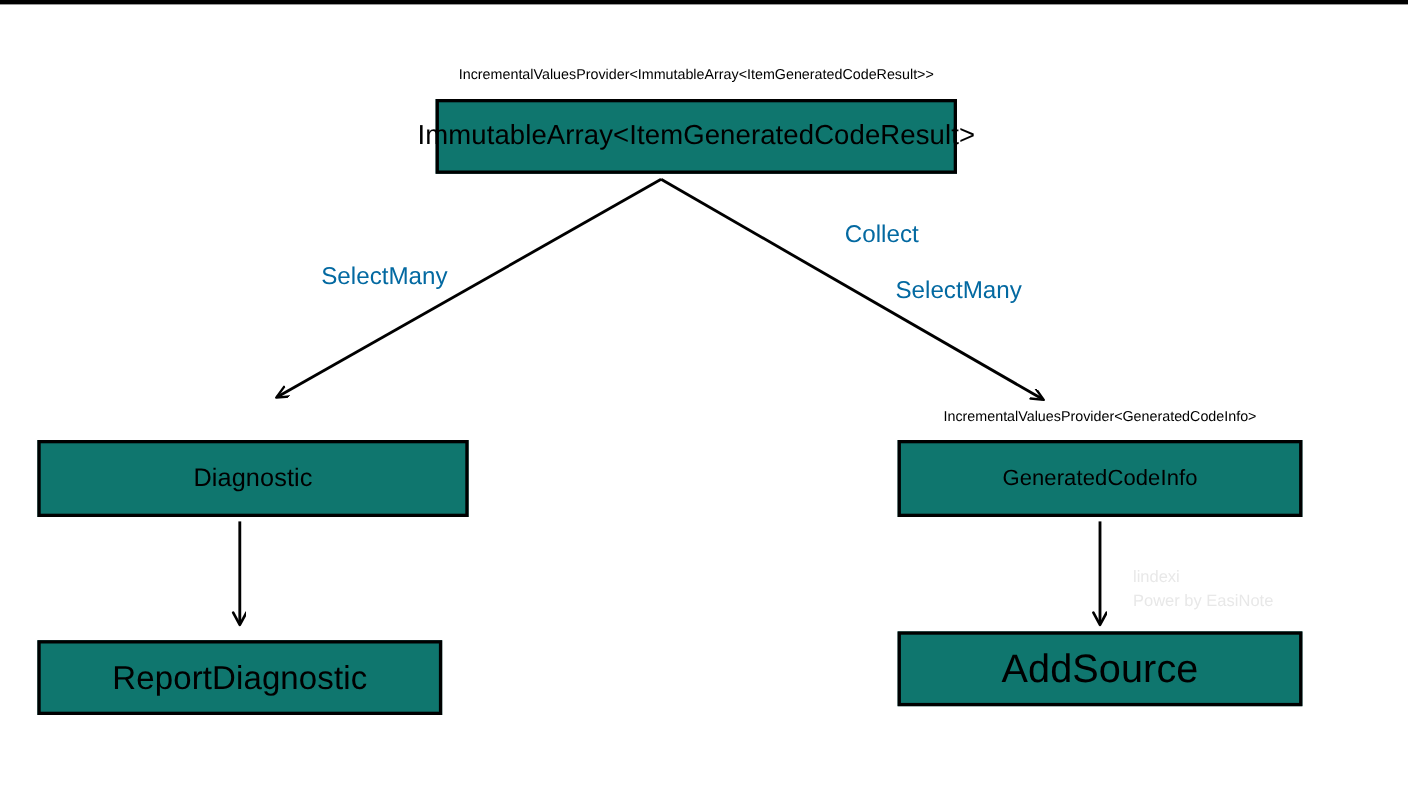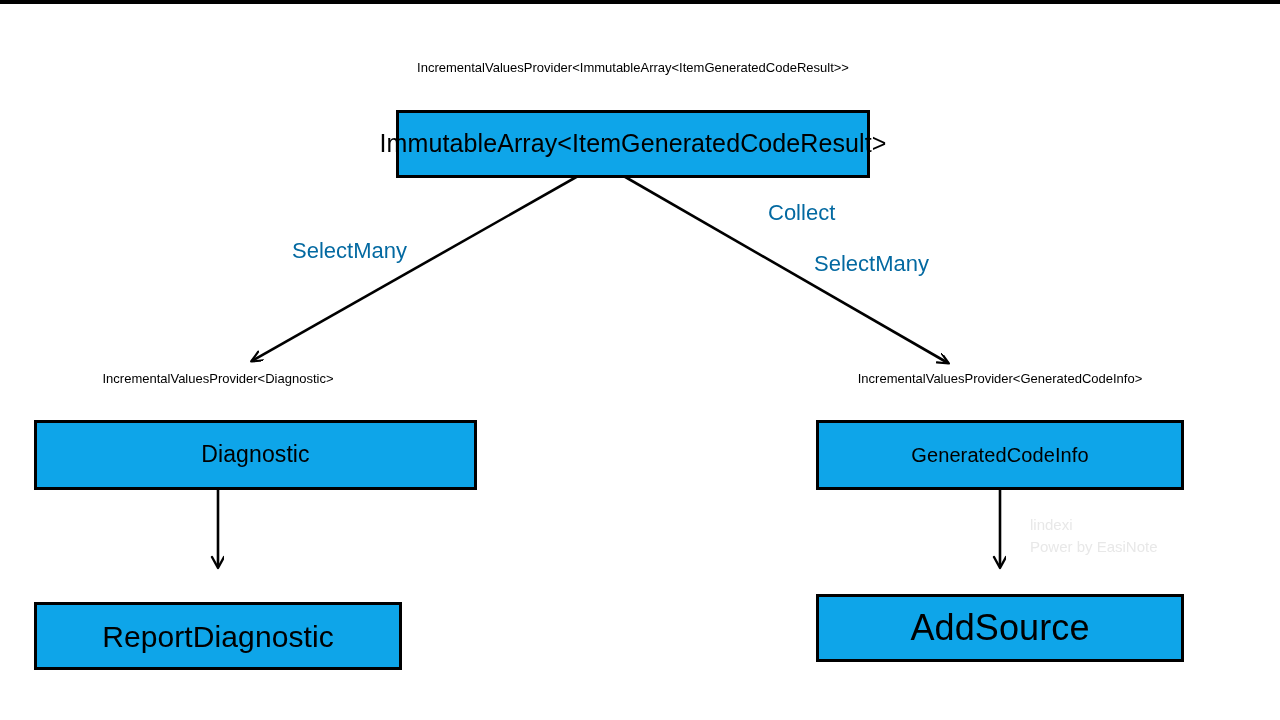--- a/index.html
+++ b/index.html
@@ -42,26 +42,25 @@
     top: 0;
     width: 1280px;
     height: 720px;
   }
 
   
   .node {
     position: absolute;
     box-sizing: border-box;
     border: 3px solid #000000;
-    background: #0ea5e9;
+    background: #0f766e;
     display: flex;
     align-items: center;
     justify-content: center;
     text-align: center;
-    margin-top: 20px;
   }
   .node-label {
     font-weight: 400;
     letter-spacing: 0.1px;
     line-height: 1.1;
     white-space: nowrap;
   }
 
   
   .type-caption {
@@ -93,21 +92,21 @@
 
   #caption-immutable-array {
     left: 396px;
     top: 61px;
     width: 474px;
   }
 
   #node-diagnostic {
     left: 34px;
     top: 400px;
-    width: 443px;
+    width: 392px;
     height: 70px;
   }
   #node-diagnostic .node-label { font-size: 23px; }
 
   #caption-diagnostic {
     left: 34px;
     top: 372px;
     width: 368px;
   }
 
@@ -188,21 +187,20 @@
   <div class="node" id="node-immutable-array">
     <span class="node-label">ImmutableArray&lt;ItemGeneratedCodeResult&gt;</span>
   </div>
 
   <div class="edge-label" id="edge-label-selectmany-left">SelectMany</div>
 
   <div class="edge-label" id="edge-label-collect">Collect</div>
 
   <div class="edge-label" id="edge-label-selectmany-right">SelectMany</div>
 
-  <div class="type-caption" id="caption-diagnostic">IncrementalValuesProvider&lt;Diagnostic&gt;</div>
 
   <div class="node" id="node-diagnostic">
     <span class="node-label">Diagnostic</span>
   </div>
 
   <div class="type-caption" id="caption-generated-code-info">IncrementalValuesProvider&lt;GeneratedCodeInfo&gt;</div>
 
   <div class="node" id="node-generated-code-info">
     <span class="node-label">GeneratedCodeInfo</span>
   </div>

